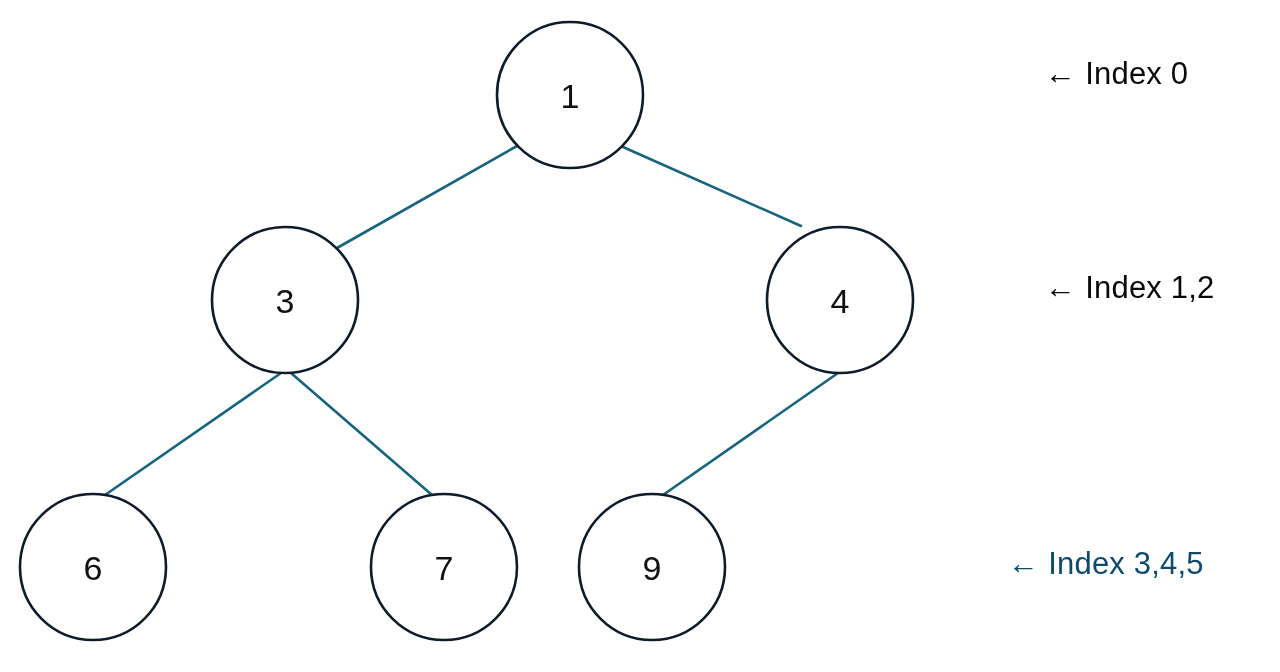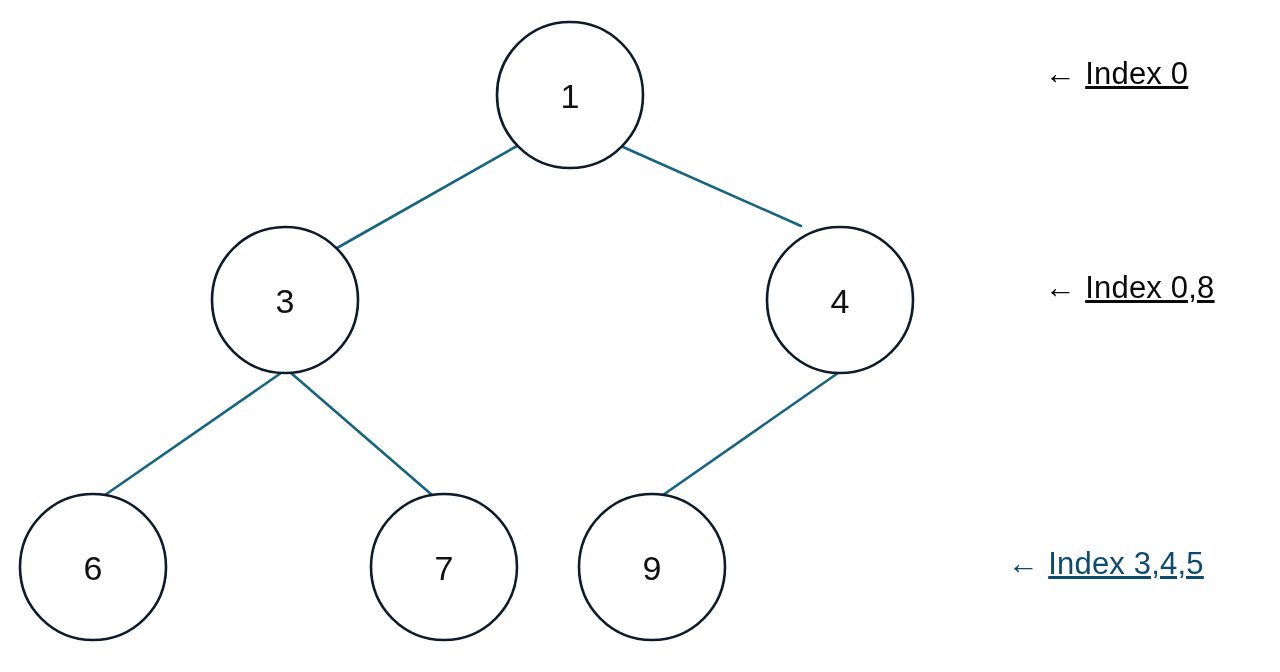--- a/index.html
+++ b/index.html
@@ -48,21 +48,20 @@
     dominant-baseline: central;
   }
   .index-label {
     position: absolute;
     font-family: "Liberation Sans", sans-serif;
     font-size: 31px;
     line-height: 1;
     color: #0a0a0a;
     white-space: nowrap;
     letter-spacing: 0.2px;
-    text-decoration: underline;
   }
   .index-arrow {
     display: inline-block;
     margin-right: 9px;
     font-size: 31px;
   }
 </style>
 </head>
 <body>
 
@@ -99,17 +98,17 @@
         </g>
         <g>
           <circle class="node-circle" cx="652" cy="567" r="73" fill="#ffffff" stroke="#0d1b2a"></circle>
           <text class="node-text" x="652" y="568">9</text>
         </g>
       </g>
   </svg>
 
   <div id="annotations-layer">
       <div class="index-label" style="left: 1045px; top: 58px; color: rgb(10, 10, 10);"><span class="index-arrow">←</span><span>Index 0</span></div>
-      <div class="index-label" style="left: 1045px; top: 272px; color: rgb(10, 10, 10);"><span class="index-arrow">←</span><span>Index 0,8</span></div>
+      <div class="index-label" style="left: 1045px; top: 272px; color: rgb(10, 10, 10);"><span class="index-arrow">←</span><span>Index 1,2</span></div>
       <div class="index-label" style="left: 1008px; top: 548px; color: #0c4a6e;"><span class="index-arrow">←</span><span>Index 3,4,5</span></div>
     </div>
 
 </div>
 
 </body></html>

